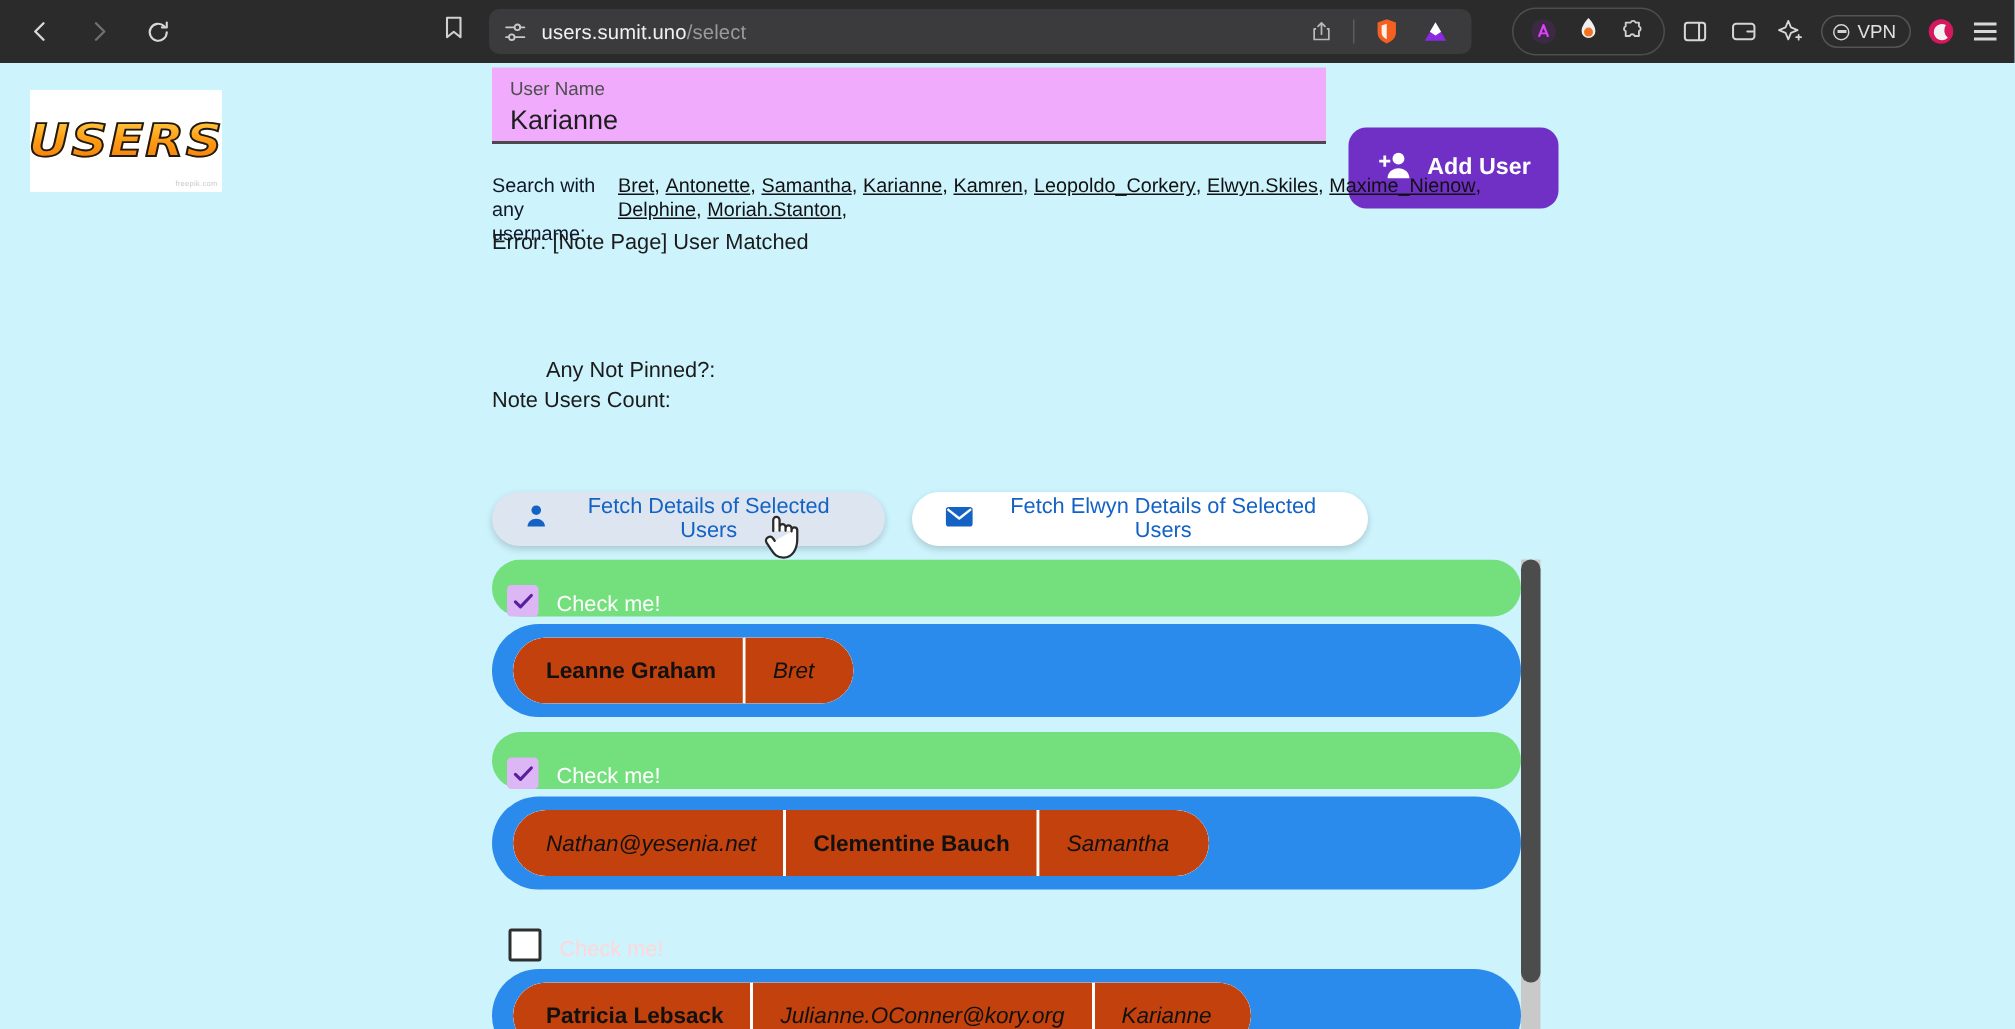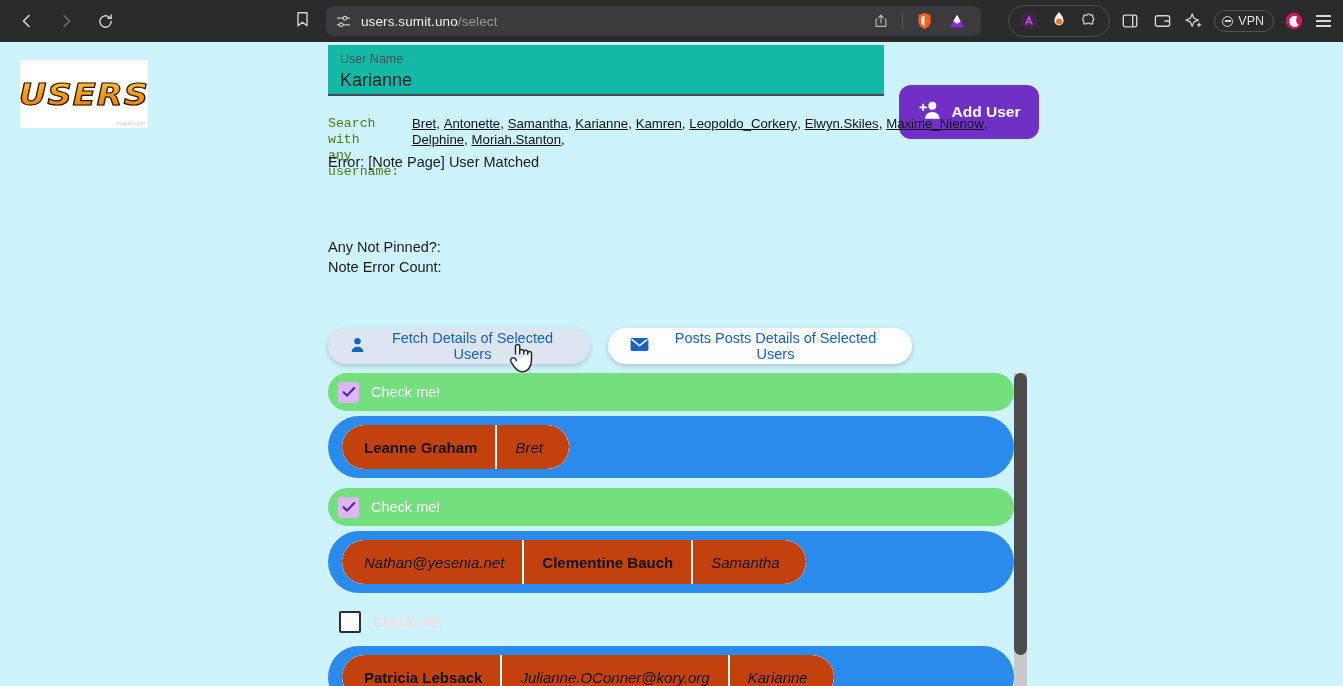--- a/index.html
+++ b/index.html
@@ -96,21 +96,21 @@
   }
   .logo-credit {
     position: absolute; right: 3px; bottom: 2px;
     font-size: 5px; color: #c8c8c8; letter-spacing: .2px;
   }
 
   
   .user-input {
     position: absolute; left: 328px; top: 3px;
     width: 556px; height: 51px;
-    background: #14b8a6;
+    background: #f0abfc;
     border: none; border-bottom: 2px solid #4a4a4a;
     padding: 6px 14px 0 12px;
   }
   .input-label { font-size: 12.5px; color: #4d4d4d; line-height: 16px; }
   .input-value { font-size: 18px; color: #1d1d1d; line-height: 24px; margin-top: 1px; }
 
   .add-user-btn {
     position: absolute; left: 899px; top: 43px;
     width: 140px; height: 54px;
     background: #7030c6; border: none; border-radius: 12px;
@@ -120,41 +120,41 @@
   }
 
   
   .search-block {
     position: absolute; left: 328px; top: 74px;
     width: 700px;
     font-size: 13.5px; color: #111; line-height: 16px;
   }
   .search-row { display: flex; align-items: flex-start; }
   .search-lead {
-    width: 84px; flex: none; font-size: 13.2px; color: #4d7c0f;
-    line-height: 16px; padding-top: 0; font-family: Liberation Mono, monospace;
+    width: 84px; flex: none; font-size: 13.2px; color: #0f172a;
+    line-height: 16px; padding-top: 0;
   }
   .search-lead span { display: block; }
   .search-links { flex: 1; line-height: 16px; }
   .search-links a {
     color: #111; text-decoration: underline; cursor: pointer;
     font-size: 13.2px;
   }
   .search-links .sep { color: #111; }
 
   .error-line {
     position: absolute; left: 328px; top: 112px;
     font-size: 14.5px; color: #1b1b1b;
   }
 
   .status-line {
     position: absolute; left: 328px;
     font-size: 14.5px; color: #1b1b1b;
   }
-  .status-pinned { top: 197px; }
+  .status-pinned { top: 197px; margin-left: 36px; }
   .status-count { top: 217px; }
 
   
   .fetch-btn {
     position: absolute; height: 36px;
     border: none; border-radius: 20px;
     display: flex; align-items: center; gap: 12px;
     padding: 0 22px;
     font-size: 14.5px; color: #1463c4;
     box-shadow: 0 2px 5px rgba(0,0,0,.18);
@@ -173,21 +173,21 @@
   .list-area {
     position: absolute; left: 328px; top: 331px;
     width: 700px; height: 313px;
     overflow: hidden;
   }
   .list-inner { position: relative; width: 686px; }
 
   .check-bar {
     height: 38px; border-radius: 19px;
     background: #74e07d;
-    display: flex; align-items: center;
+    display: flex; align-items: flex-end;
     padding-left: 10px; gap: 12px;
     margin-bottom: 5px;
   }
   .check-bar.unchecked { background: transparent; padding-left: 11px; }
 
   .cb {
     width: 21px; height: 21px; border-radius: 3px;
     background: #dcb6f5;
     display: flex; align-items: center; justify-content: center;
     cursor: pointer; flex: none;
@@ -398,40 +398,40 @@
       </div>
       <div class="search-links">
         <a>Bret</a><span class="sep">,&nbsp;</span><a>Antonette</a><span class="sep">,&nbsp;</span><a>Samantha</a><span class="sep">,&nbsp;</span><a>Karianne</a><span class="sep">,&nbsp;</span><a>Kamren</a><span class="sep">,&nbsp;</span><a>Leopoldo_Corkery</a><span class="sep">,&nbsp;</span><a>Elwyn.Skiles</a><span class="sep">,&nbsp;</span><a>Maxime_Nienow</a><span class="sep">,</span><br><a>Delphine</a><span class="sep">,&nbsp;</span><a>Moriah.Stanton</a><span class="sep">,</span>
       </div>
     </div>
   </div>
 
   <div class="error-line">Error: [Note Page] User Matched</div>
 
   <div class="status-line status-pinned">Any Not Pinned?:</div>
-  <div class="status-line status-count">Note Error Count:</div>
+  <div class="status-line status-count">Note Users Count:</div>
 
   <button class="fetch-btn fetch-details">
     <span>
       <svg width="15" height="16" viewBox="0 0 16 17" fill="#1463c4">
         <circle cx="8" cy="4.4" r="3.4"></circle>
         <path d="M1.8 16c0-3.4 2.8-5.6 6.2-5.6s6.2 2.2 6.2 5.6z"></path>
       </svg>
     </span>
     <span>Fetch Details of Selected Users</span>
   </button>
 
   <button class="fetch-btn fetch-posts">
     <span>
       <svg width="19" height="15" viewBox="0 0 20 16" fill="#1463c4">
         <rect x="0.5" y="1" width="19" height="14" rx="2"></rect>
         <path d="M1.6 2.6 10 9.2l8.4-6.6" fill="none" stroke="#ffffff" stroke-width="1.7" stroke-linejoin="round"></path>
       </svg>
     </span>
-    <span>Posts Posts Details of Selected Users</span>
+    <span>Fetch Elwyn Details of Selected Users</span>
   </button>
 
   <div class="list-area">
     <div class="list-inner">
 
       <div class="check-bar">
         <span class="cb">
           <svg width="14" height="12" viewBox="0 0 14 12" fill="none" stroke="#5b1f9e" stroke-width="2.1">
             <path d="M1.6 6.2 5 9.6 12.2 2" stroke-linecap="round" stroke-linejoin="round"></path>
           </svg>

